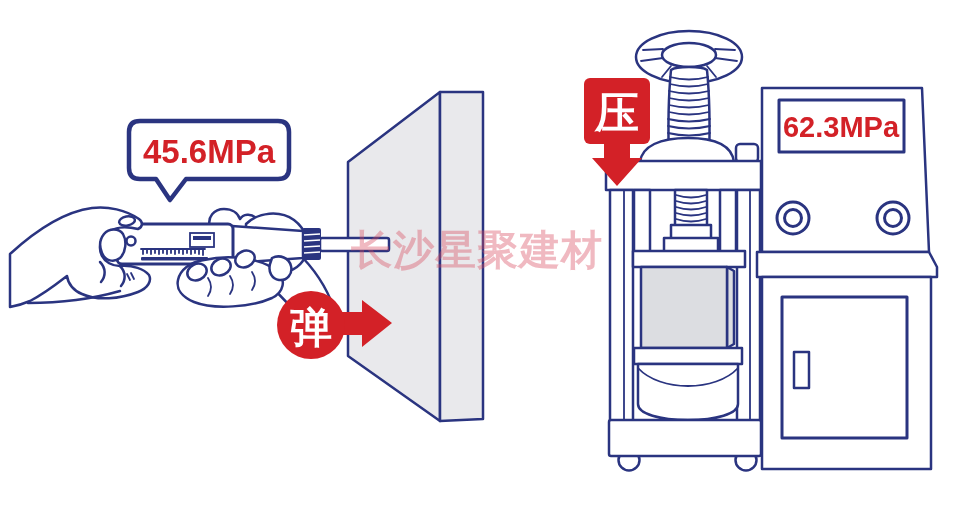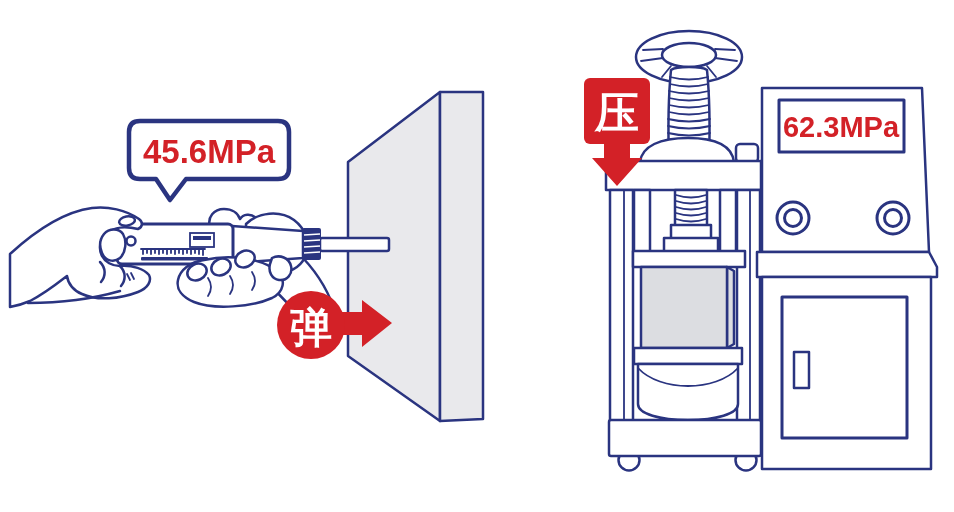--- a/index.html
+++ b/index.html
@@ -205,14 +205,15 @@
 
     <g>
       <polygon class="redfill" points="604,144 630,144 630,158 642,158 617,186 592,158 604,158"></polygon>
       <rect class="redfill" x="584" y="78" width="66" height="66" rx="6"></rect>
       <text class="badge-char" x="617" y="112" font-size="44" text-anchor="middle" dominant-baseline="central">压</text>
     </g>
 
   </g>
 </svg>
 
+<div id="watermark">长沙星聚建材</div>
 
 </div>
 
 </body></html>

